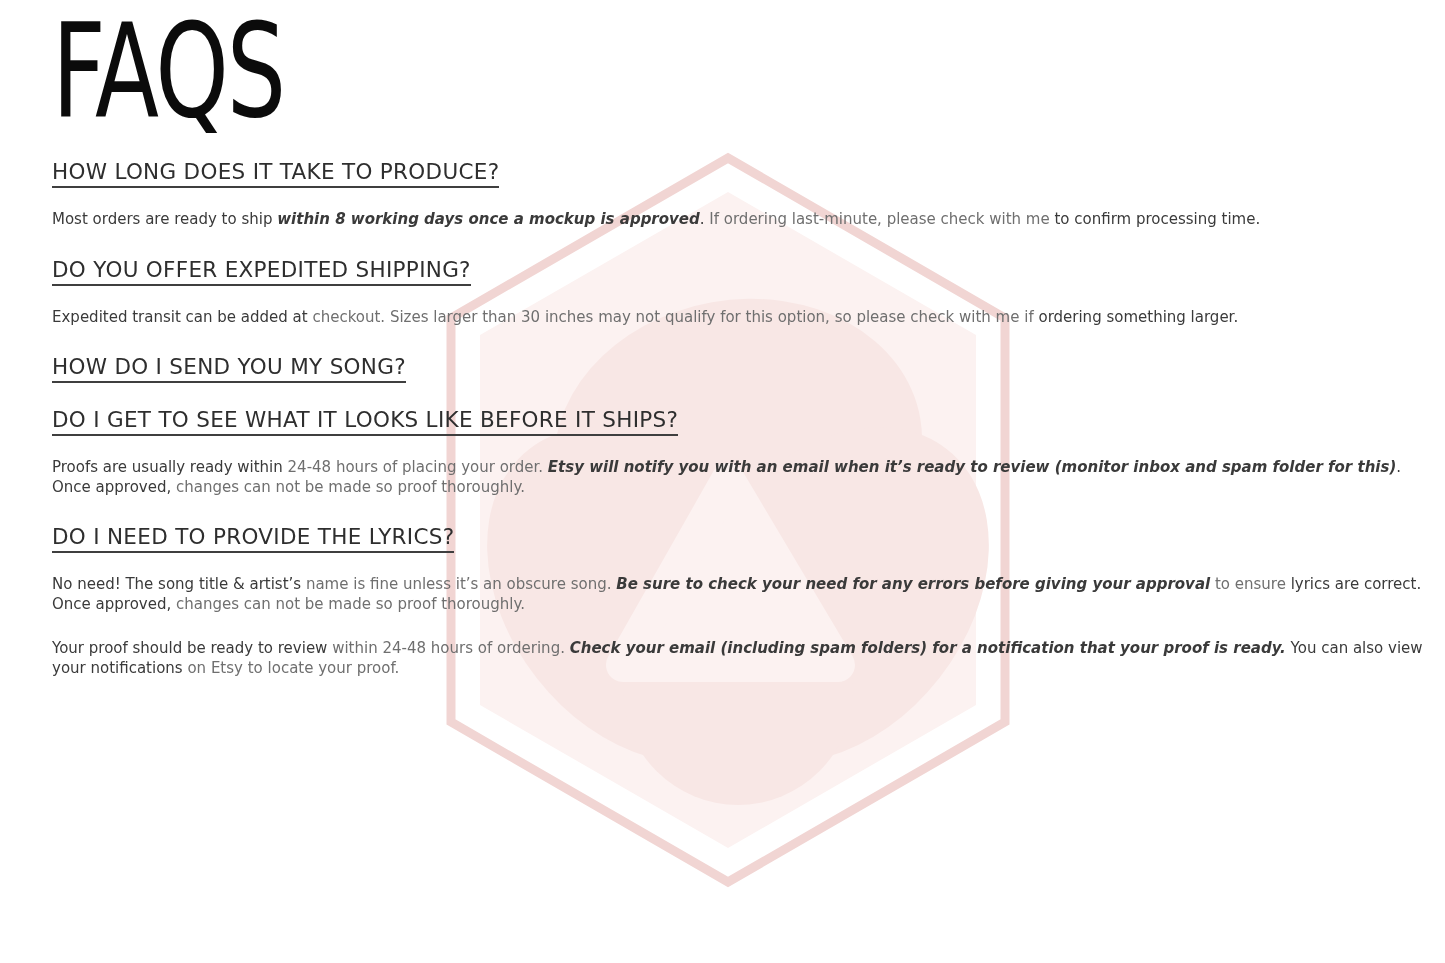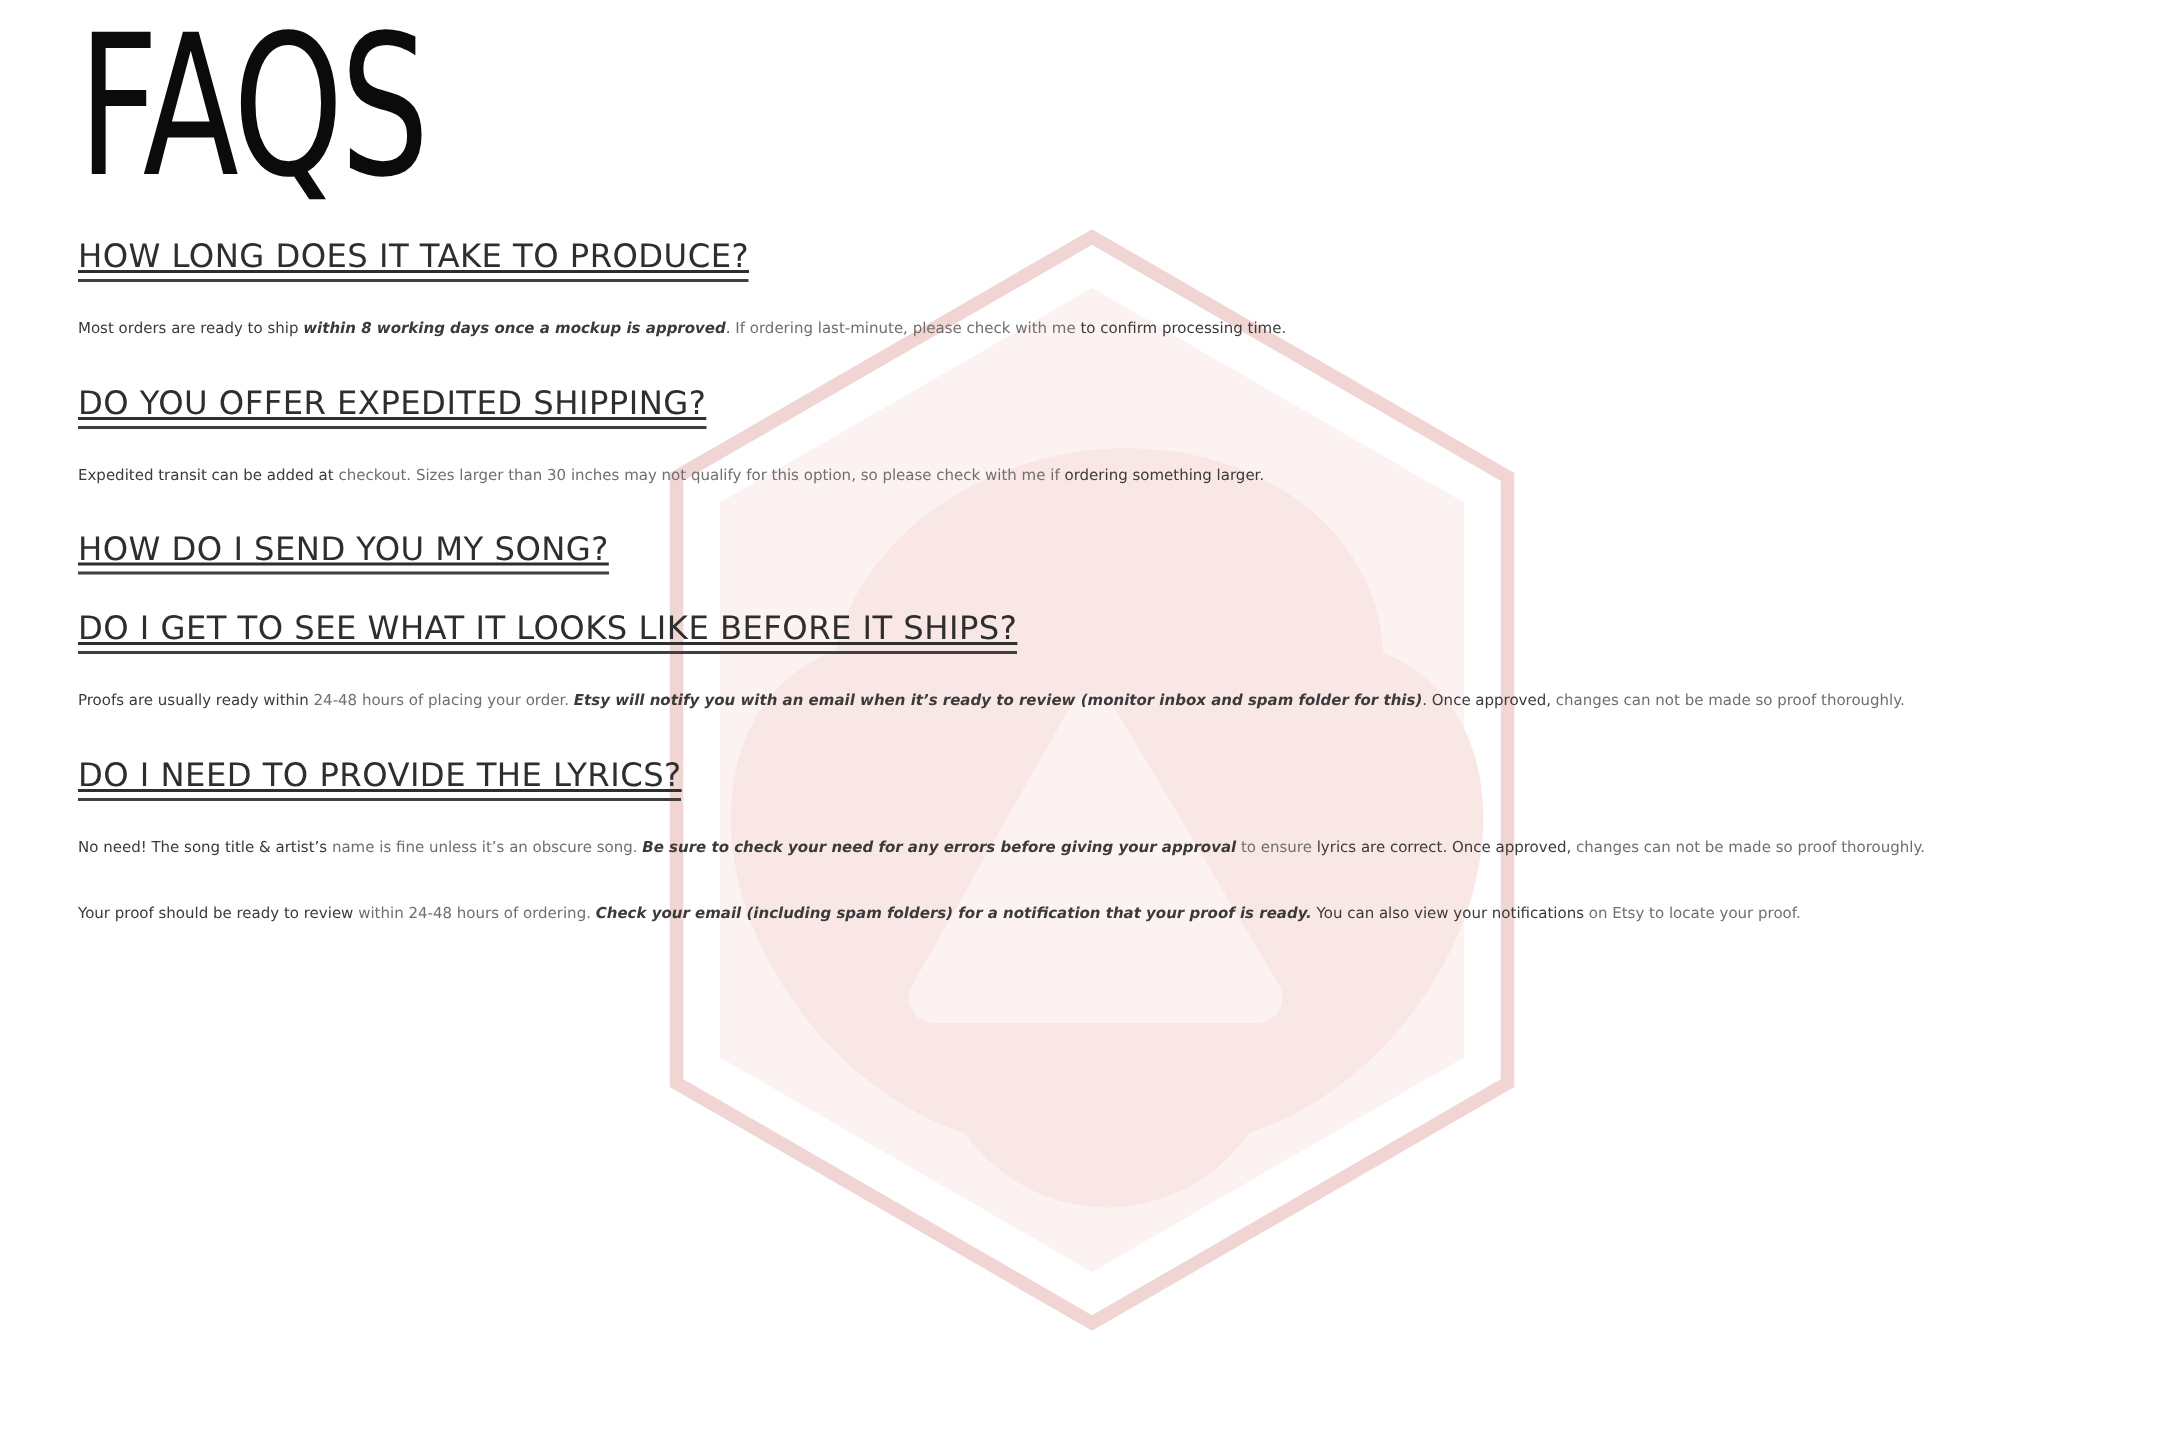--- a/index.html
+++ b/index.html
@@ -36,29 +36,28 @@
     white-space:nowrap;
   }
   .faq-q{
     margin:27px 0 0 0;
     font-size:21.5px;
     line-height:26px;
     font-weight:400;
     letter-spacing:0.3px;
     color:var(--heading-color,#2e2e2e);
     white-space:nowrap;
-    text-decoration:underline;
   }
   .faq-q .q-text{
     border-bottom:2px solid var(--underline-color,#3f3f3f);
     padding-bottom:2px;
   }
   .faq-a{
     margin:25px 0 0 0;
-    font-size:10px;
+    font-size:15px;
     line-height:19.5px;
     color:var(--text-dark,#3a3a3a);
     letter-spacing:0px;
   }
   .faq-a .bi{font-weight:bold;font-style:italic;color:var(--text-dark,#3a3a3a);}
   .faq-a .muted{color:var(--text-muted,#6f6f6f);}
   .faq-a .bi.muted{color:var(--text-muted,#6f6f6f);}
 </style>
 </head>
 <body>

